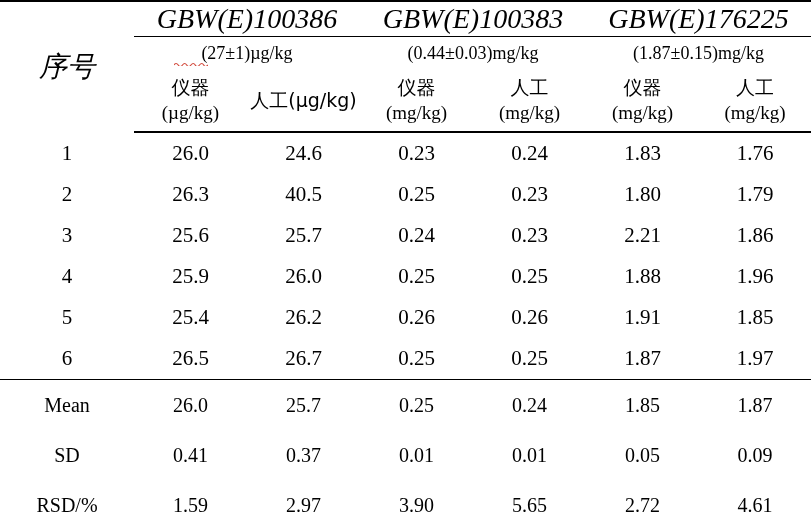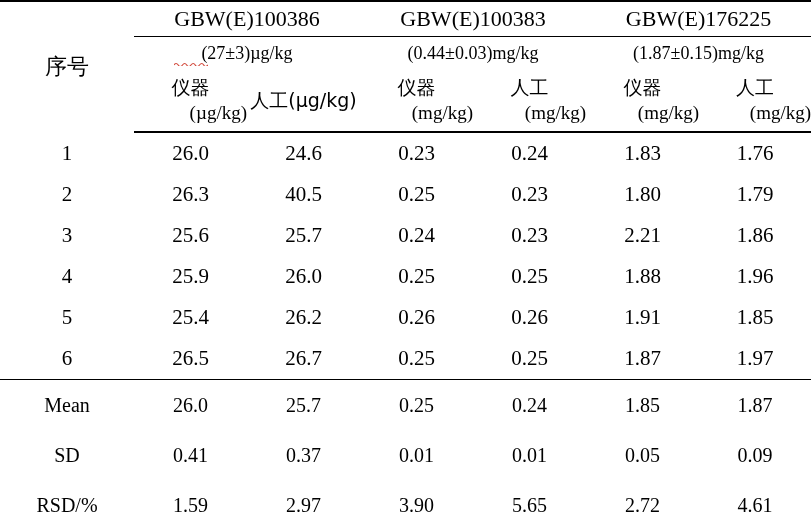--- a/index.html
+++ b/index.html
@@ -39,44 +39,45 @@
   col.c3 { width: 113px; }
   col.c4 { width: 113px; }
   col.c5 { width: 113px; }
   col.c6 { width: 112px; }
 
   .rule-top td { border-top: 2px solid #000; }
   .rule-thin td { border-bottom: 1px solid #000; }
   .rule-bottom td { border-bottom: 2px solid #000; }
 
   .grp-head td {
-    font-size: 22px;
+    font-size: 28px;
     height: 34px;
     line-height: 34px;
     padding-top: 2px;
+    font-style: italic;
   }
   .grp-head td.grp {
     border-bottom: 1px solid #000;
   }
   .grp-unit td {
     font-size: 18px;
     height: 32px;
     line-height: 32px;
   }
   .grp-unit td.unitcell {
     position: relative;
   }
   .sub-head td {
     font-size: 19px;
     height: 62px;
     line-height: 25px;
     padding-bottom: 2px;
   }
   .sub-head td .l1 { display: block; }
-  .sub-head td .l2 { display: block; text-align: right; }
+  .sub-head td .l2 { display: block; }
   .seq-label {
     font-size: 21px;
   }
   .body-row td {
     font-size: 21px;
     height: 41px;
     line-height: 41px;
   }
   .stat-row td {
     font-size: 20px;
@@ -111,21 +112,21 @@
 
       <tr class="grp-head rule-top">
         <td rowspan="3" class="seq-label cjk">序号</td>
         <td class="grp" colspan="2">GBW(E)100386</td>
         <td class="grp" colspan="2">GBW(E)100383</td>
         <td class="grp" colspan="2">GBW(E)176225</td>
       </tr>
 
       <tr class="grp-unit">
         <td class="unitcell" colspan="2">
-          <span>(27±3)µg/kg</span>
+          <span>(27±1)µg/kg</span>
           <svg class="squiggle" viewBox="0 0 34 5" preserveAspectRatio="none">
             <path d="M0 4 Q2.1 1 4.2 4 T8.5 4 T12.7 4 T17 4 T21.2 4 T25.5 4 T29.7 4 T34 4" fill="none" stroke="#d24b3e" stroke-width="1.2"></path>
           </svg>
         </td>
         <td colspan="2">(0.44±0.03)mg/kg</td>
         <td colspan="2">(1.87±0.15)mg/kg</td>
       </tr>
 
       <tr class="sub-head rule-bottom">
         <td>

